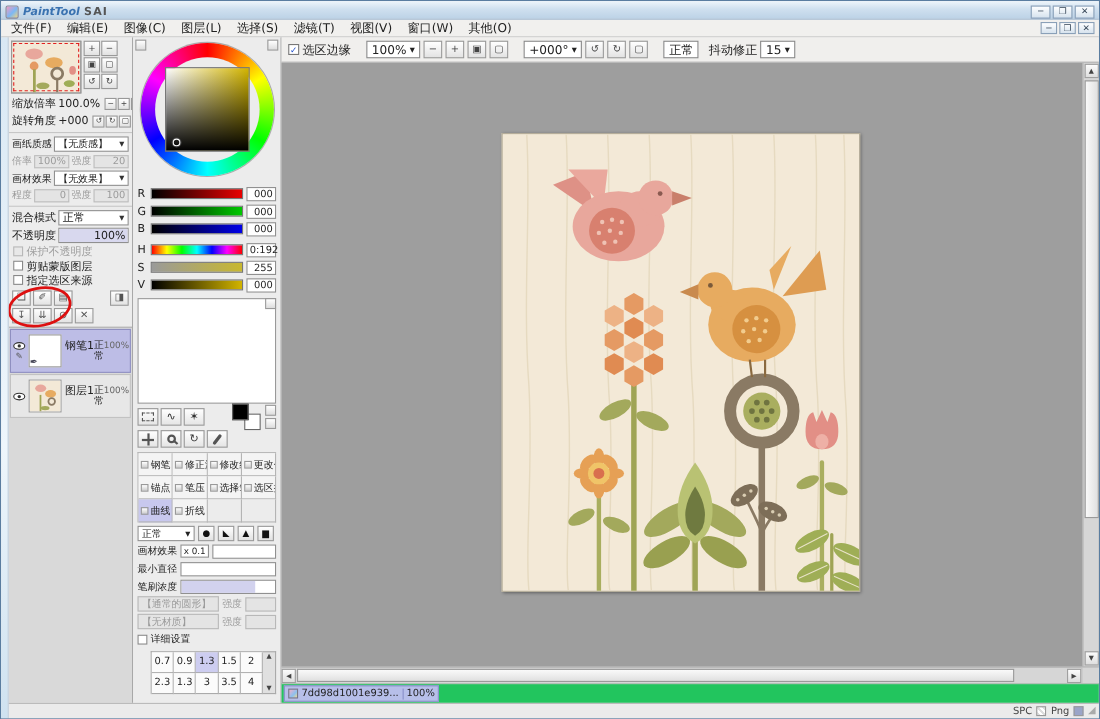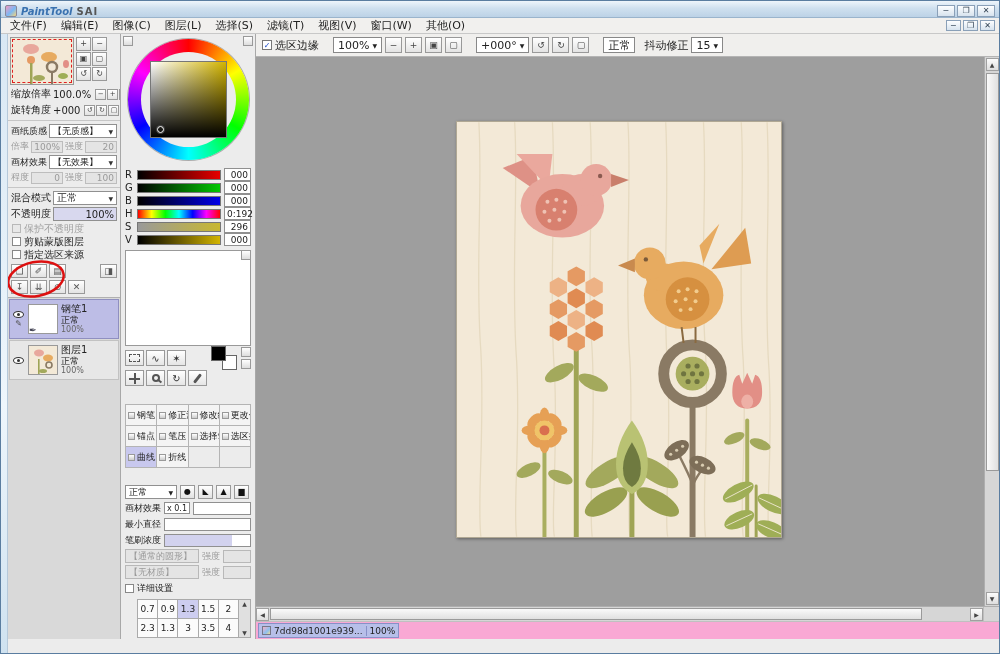--- a/index.html
+++ b/index.html
@@ -56,21 +56,21 @@
 .red-circle{position:absolute;left:-3px;top:-6px;overflow:visible;pointer-events:none}
 .llist{flex:1;background:#d9d9d9;border-top:1px solid #b0b0b0;padding:1px}
 .litem{height:40px;display:flex;align-items:center;gap:3px;padding:2px 2px;background:#e7e7e7;border:1px solid #c2c2c2;margin-bottom:1px}
 .litem.sel{background:#bdbde6;border-color:#8f8fc0}
 .lvis{display:flex;flex-direction:column;align-items:center;gap:2px;width:13px}
 .eye{width:11px;height:7px;border:1px solid #333;border-radius:50%;background:#fff;position:relative}
 .eye::after{content:"";position:absolute;left:3px;top:1px;width:3px;height:3px;background:#333;border-radius:50%}
 .pen8{font-size:8px;color:#555;line-height:8px}
 .lthumb{position:relative;width:30px;height:30px;background:#fff;border:1px solid #999;flex:none}
 .lthumb .nib{position:absolute;left:0;bottom:-2px;font-size:9px;font-style:normal;color:#445}
-.lmeta{display:flex;flex-direction:column;line-height:1.15;min-width:0}
+.lmeta{display:flex;flex-direction:row;line-height:1.15;min-width:0}
 .lname{font-size:10px;font-weight:normal;white-space:nowrap}
 .lmode{font-size:9px;color:#222}
 .lop{font-size:8px;color:#666}
 
 .mid-panel{width:135px;background:#ececec;border-right:1px solid #a8a8a8;display:flex;flex-direction:column;overflow:hidden}
 .wheelwrap{position:relative;height:134px;flex:none}
 .corner{position:absolute;width:10px;height:10px;border:1px solid #999;background:linear-gradient(#fff,#ddd);top:2px}
 .corner.tl{left:2px}.corner.tr{right:2px}
 .wheel{position:absolute;left:7px;top:5px;width:121px;height:121px;border-radius:50%;background:conic-gradient(#f00,#ff0,#0f0,#0ff,#00f,#f0f,#f00);box-shadow:0 0 0 1px #aaa}
 .wheel::after{content:"";position:absolute;inset:13px;border-radius:50%;background:#ececec}
@@ -96,21 +96,21 @@
 .i-move{position:relative;width:11px;height:11px}
 .i-move::before{content:"";position:absolute;left:0;right:0;top:5px;height:2px;background:#555}
 .i-move::after{content:"";position:absolute;top:0;bottom:0;left:5px;width:2px;background:#555}
 .i-zoom{width:8px;height:8px;border:2px solid #555;border-radius:50%;position:relative}
 .i-zoom::after{content:"";position:absolute;width:5px;height:2px;background:#555;right:-4px;bottom:-2px;transform:rotate(40deg)}
 .i-drop{width:3px;height:11px;background:#555;border-radius:2px;transform:rotate(38deg)}
 .swatch{position:relative;width:26px;height:24px;margin-left:auto}
 .sw-b{position:absolute;left:0;top:0;width:15px;height:15px;background:#000;border:1px solid #666;z-index:2}
 .sw-w{position:absolute;right:0;bottom:0;width:15px;height:15px;background:#fff;border:1px solid #666}
 .mini-col{display:flex;flex-direction:column;gap:2px;margin-left:2px}
-.tgrid{display:grid;grid-template-columns:repeat(4,1fr);margin:16px 4px;border-top:1px solid #b4b4b4;border-left:1px solid #b4b4b4}
+.tgrid{display:grid;grid-template-columns:repeat(4,1fr);margin:2px 4px;border-top:1px solid #b4b4b4;border-left:1px solid #b4b4b4}
 .tcell{height:21px;border-right:1px solid #b4b4b4;border-bottom:1px solid #b4b4b4;background:#f4f4f4;display:flex;align-items:center;gap:2px;padding:0 2px;font-size:9px;white-space:nowrap;overflow:hidden}
 .tcell .tdot{width:7px;height:7px;border:1px solid #999;background:linear-gradient(#fff,#ccc);flex:none}
 .tcell.sel{background:#c8c8ee}
 .tcell.blank{background:#ececec}
 .brow{display:flex;align-items:center;gap:3px;padding:1px 4px;font-size:9px;min-height:16px}
 .bdd{border:1px solid #909090;background:#fff;height:14px;display:flex;align-items:center;gap:2px;padding:0 3px;white-space:nowrap}
 .bdd.dis{background:#e4e4e4;color:#9a9a9a;border-color:#b8b8b8}
 .shape-btn{width:15px;height:14px;border:1px solid #999;background:linear-gradient(#fff,#e2e2e2);font-size:8px;line-height:12px;text-align:center;color:#111}
 .track{position:relative;flex:1;height:13px;border:1px solid #909090;background:#fff;overflow:hidden}
 .track .fill{position:absolute;left:0;top:0;bottom:0;background:#d2d2ee}
@@ -137,21 +137,21 @@
 .viewport{position:relative;flex:1;background:#9e9e9e;overflow:hidden}
 .canvas{position:absolute;left:200px;top:64px;width:326px;height:417px;border:1px solid #b0a894;box-shadow:1px 1px 3px rgba(0,0,0,.4);background:#f3e9d7}
 .canvas svg{display:block}
 .vscroll{position:absolute;right:0;top:0;bottom:0;width:15px;background:#d6d6d6;border-left:1px solid #aeaeae;display:flex;flex-direction:column;justify-content:space-between;align-items:center}
 .sbtn{width:13px;height:13px;border:1px solid #a0a0a0;background:linear-gradient(#fcfcfc,#dedede);font-size:6px;line-height:11px;text-align:center;color:#444;flex:none;margin:1px 0}
 .vthumb{position:absolute;left:1px;top:16px;width:13px;height:398px;border:1px solid #9a9a9a;background:linear-gradient(to right,#fafafa,#e0e0e0)}
 .hscroll{height:15px;background:#d6d6d6;border-top:1px solid #aeaeae;display:flex;align-items:center}
 .htrack{position:relative;flex:1;height:15px}
 .hthumb{position:absolute;left:1px;top:1px;height:12px;width:93%;border:1px solid #9a9a9a;background:linear-gradient(#fafafa,#e0e0e0)}
 .hcorner{width:16px;height:15px;background:#d6d6d6;border-left:1px solid #bdbdbd}
-.tabbar{height:18px;background:#f9a8d4;border-top:1px solid #c0c0c0;display:flex;align-items:center;padding:1px 2px}
+.tabbar{height:18px;background:#22c55e;border-top:1px solid #c0c0c0;display:flex;align-items:center;padding:1px 2px}
 .doctab{display:flex;align-items:center;gap:3px;height:15px;background:#b7bfe9;border:1px solid #8890c8;padding:0 3px;font-size:9px}
 .tab-icon{width:9px;height:9px;border:1px solid #778;background:linear-gradient(135deg,#f4b0c8,#8cc0f0 60%,#f0d890)}
 .tab-zoom{border-left:1px solid #8890c8;padding-left:3px;background:transparent}
 
 .statusbar{position:absolute;left:7px;right:0;bottom:0;height:14px;background:#ebebeb;border-top:1px solid #bbb;display:flex;align-items:center;justify-content:flex-end;gap:4px;padding:0 3px;font-size:9px;color:#444}
 .st-ico{width:9px;height:9px;border:1px solid #999;background:repeating-linear-gradient(45deg,#ddd 0 2px,#fff 2px 4px)}
 .st-ico.dark{background:#9aa4c8}
 .grip{font-size:9px;color:#aaa;line-height:9px}
 </style>
 </head>
@@ -380,21 +380,21 @@
       </div>
       <div class="hsv-gap"></div>
       <div class="srow">
         <span class="slbl">H</span>
         <span class="strack tr3"></span>
         <span class="sval">0:192</span>
       </div>
       <div class="srow">
         <span class="slbl">S</span>
         <span class="strack tr4"></span>
-        <span class="sval">296</span>
+        <span class="sval">255</span>
       </div>
       <div class="srow">
         <span class="slbl">V</span>
         <span class="strack tr5"></span>
         <span class="sval">000</span>
       </div>
 
       <div class="scratch">
         <span class="xbtn"></span>
       </div>
@@ -759,14 +759,21 @@
       <div class="tabbar">
         <span class="doctab">
           <span class="tab-icon"></span>
           <span>7dd98d1001e939...</span>
           <span class="tab-zoom">100%</span>
         </span>
       </div>
     </div>
   </div>
 
+  <div class="statusbar">
+    <span>SPC</span>
+    <span class="st-ico"></span>
+    <span>Png</span>
+    <span class="st-ico dark"></span>
+    <span class="grip">◢</span>
+  </div>
 
 </div>
 
 </body></html>

